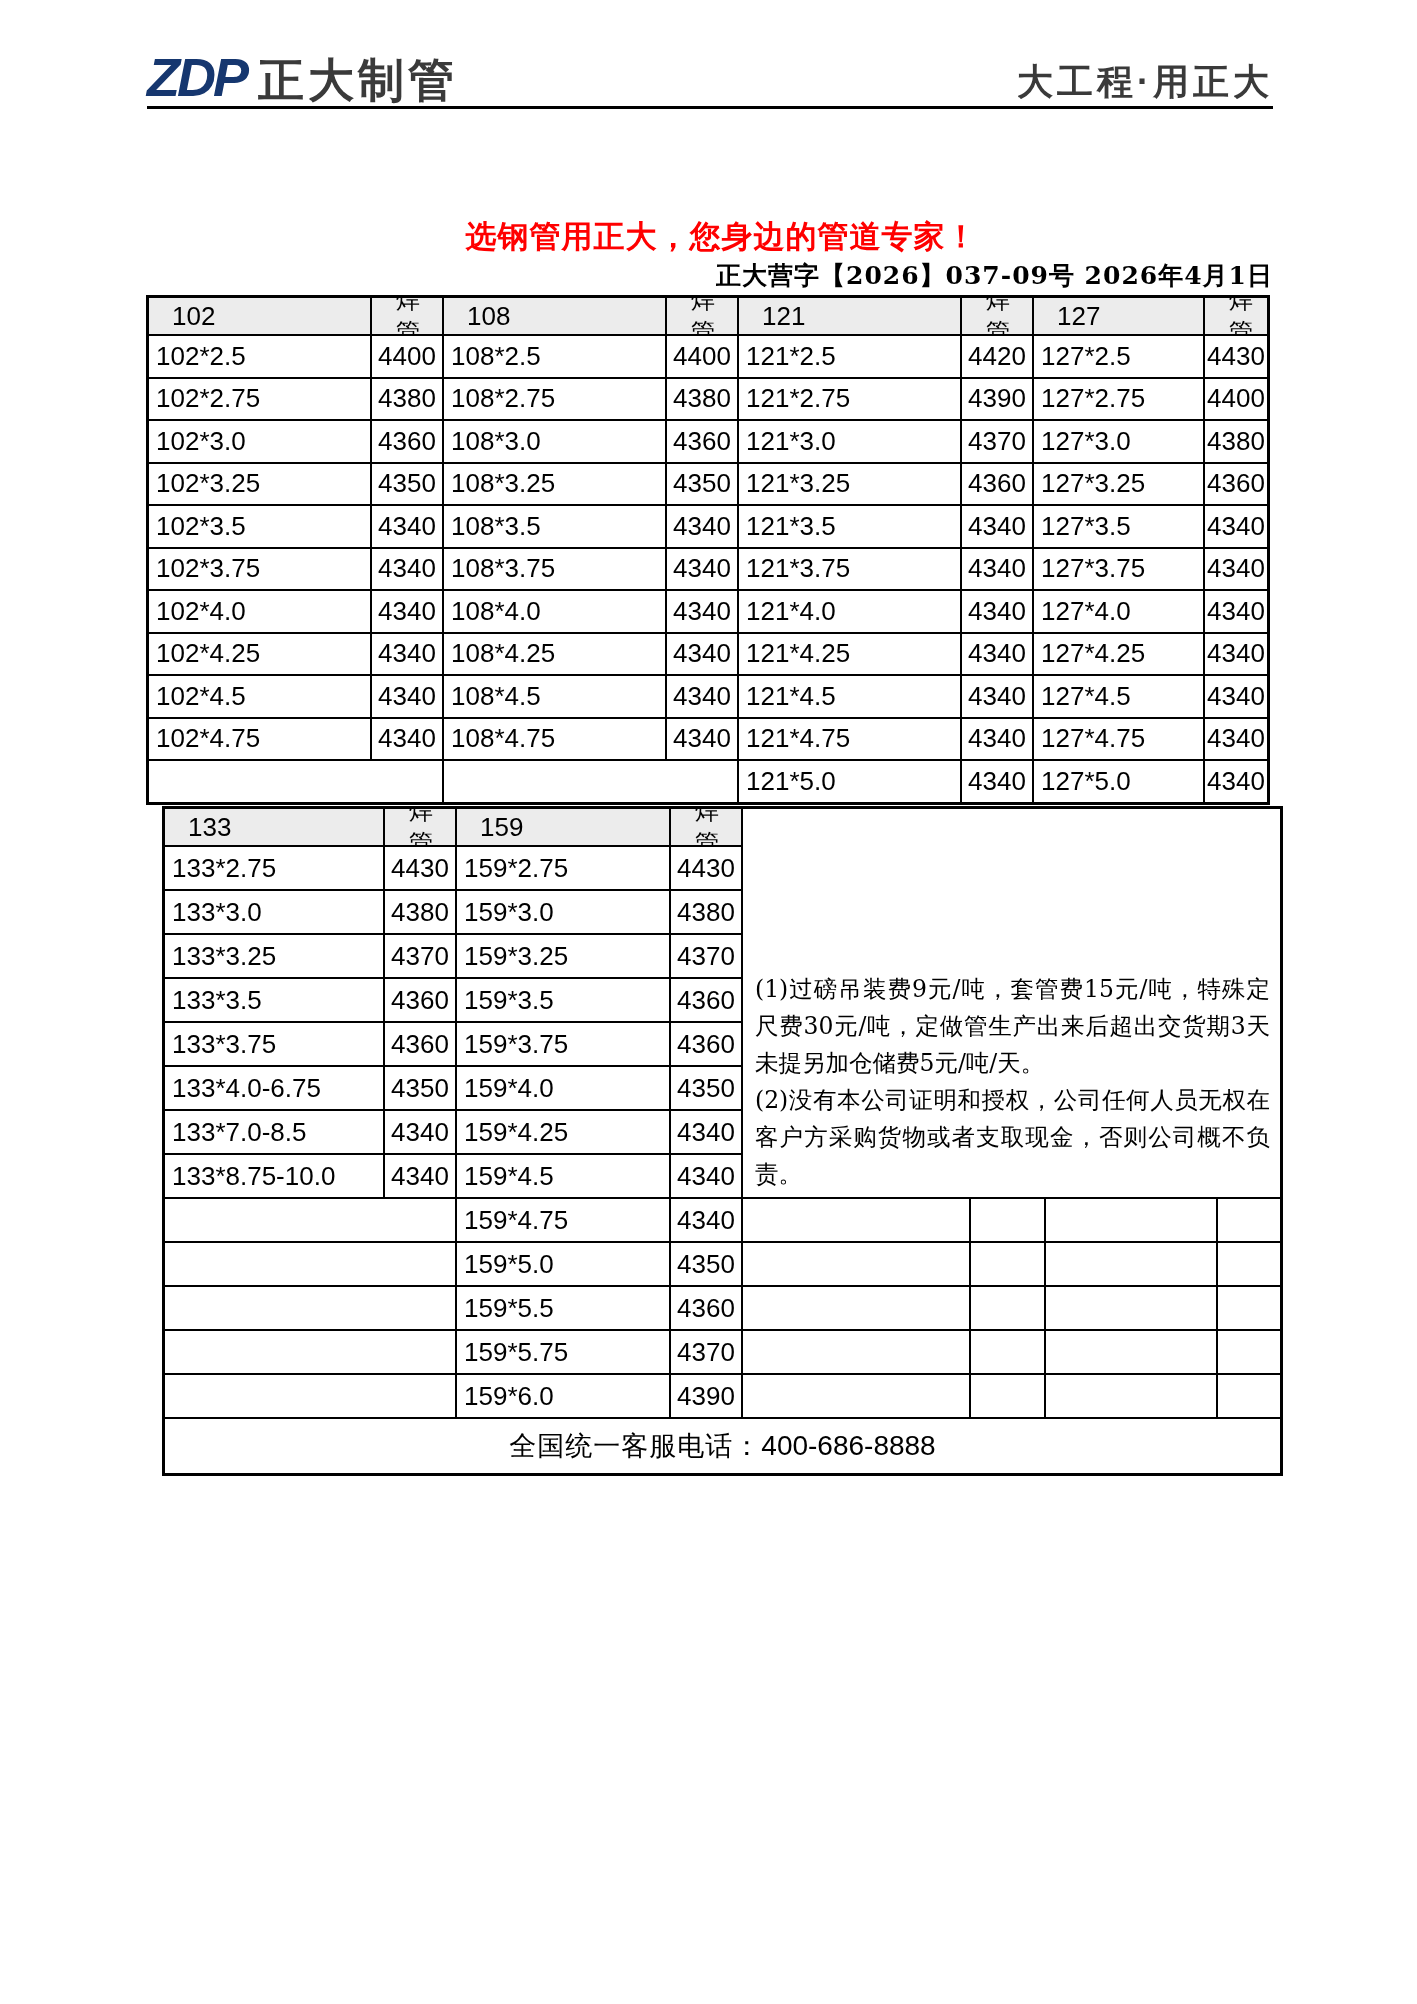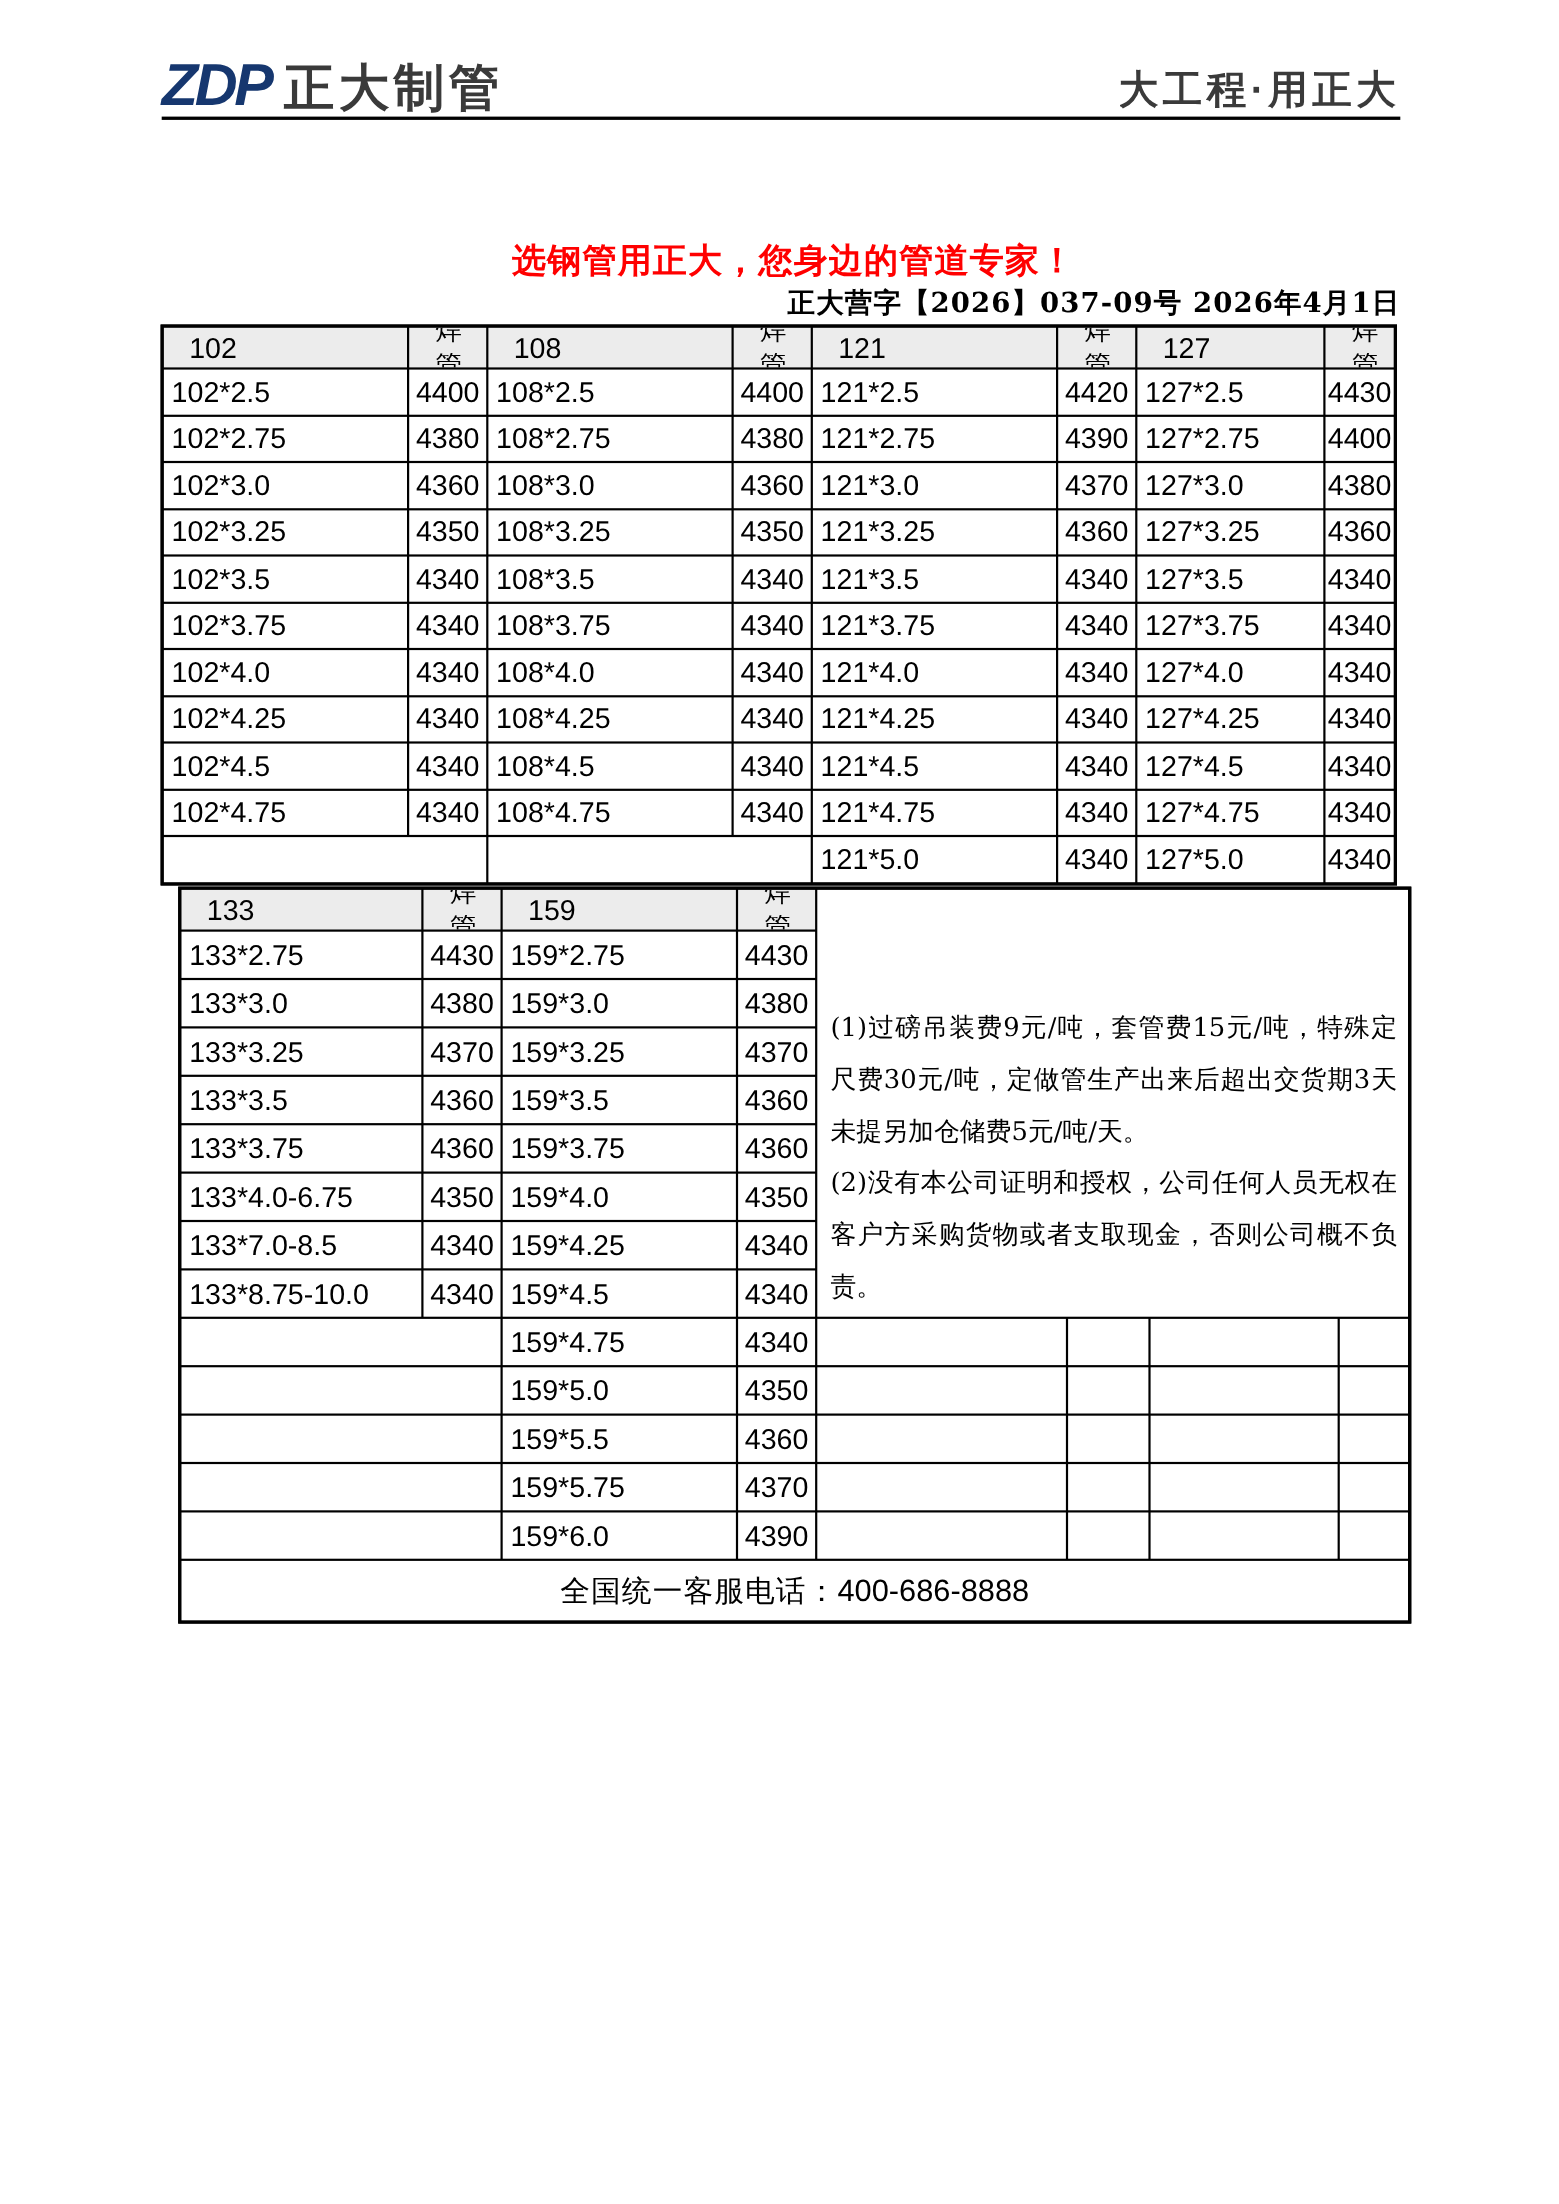--- a/index.html
+++ b/index.html
@@ -49,21 +49,21 @@
     grid-template-rows:36px repeat(13,42px) 54px;
   }
   .cell.spec{padding-left:7px;font-size:26px;}
   .cell.price{justify-content:center;font-size:26px;}
   .cell.hdr{background:#ececec;padding-left:24px;}
   .cell.hdr.num{padding-left:23px;font-size:26px;}
   .cell.hdr.wj{justify-content:center;font-size:24px;font-family:"DejaVu Serif",serif;}
   .cell.note{
     grid-column:5/9;grid-row:1/10;
     padding:24px 10px 4px 12px;align-items:flex-end;
-    font-family:"DejaVu Serif",serif;font-size:23.5px;line-height:47px;
+    font-family:"DejaVu Serif",serif;font-size:23.5px;line-height:37px;
   }
   .note-inner{display:block;text-align:justify;}
   .cell.footer{
     grid-column:1/9;justify-content:center;
     font-family:"DejaVu Serif",serif;font-size:27px;letter-spacing:1px;
   }
   .footer-phone{font-family:"Liberation Sans",sans-serif;font-size:28px;letter-spacing:0;}
 </style>
 </head>
 <body>

